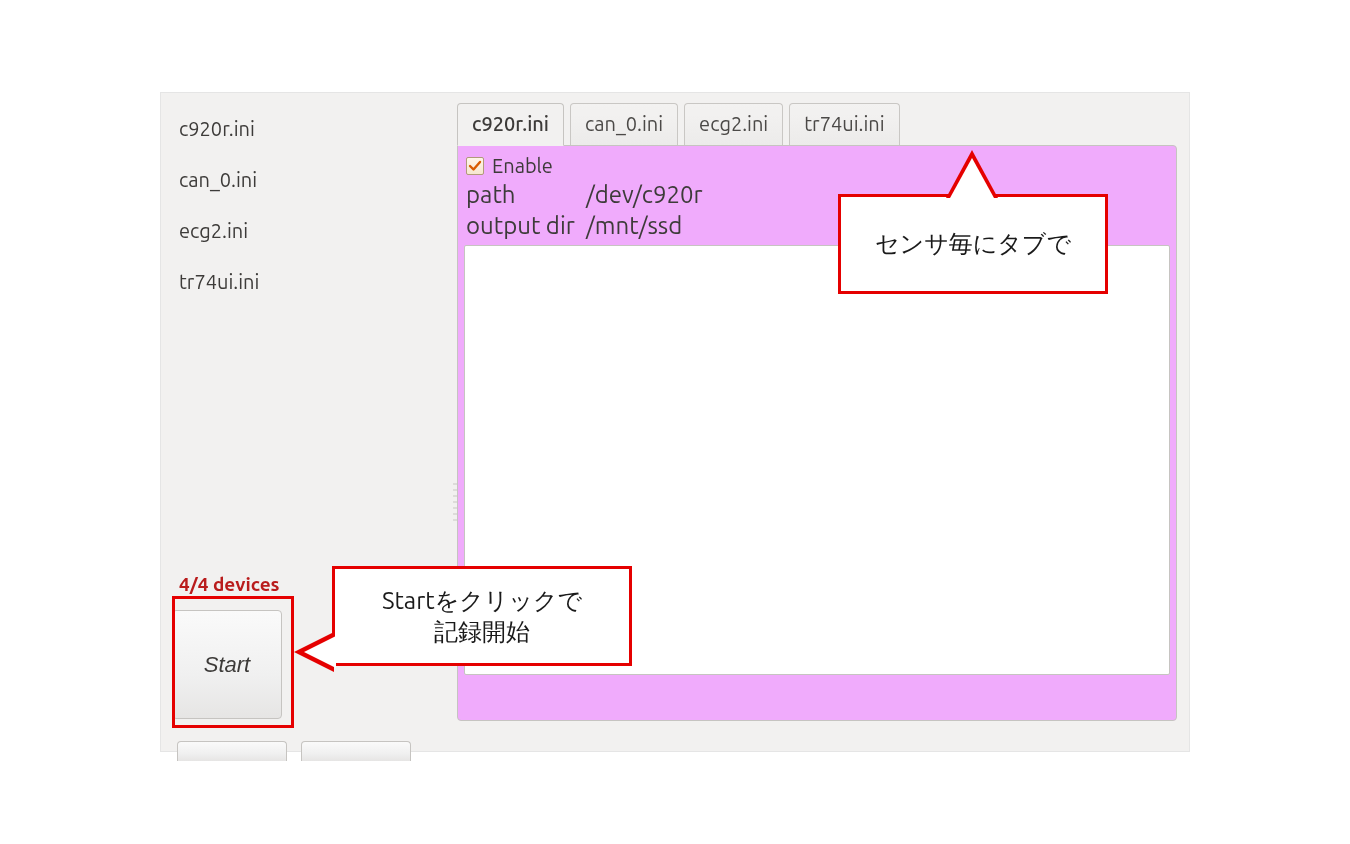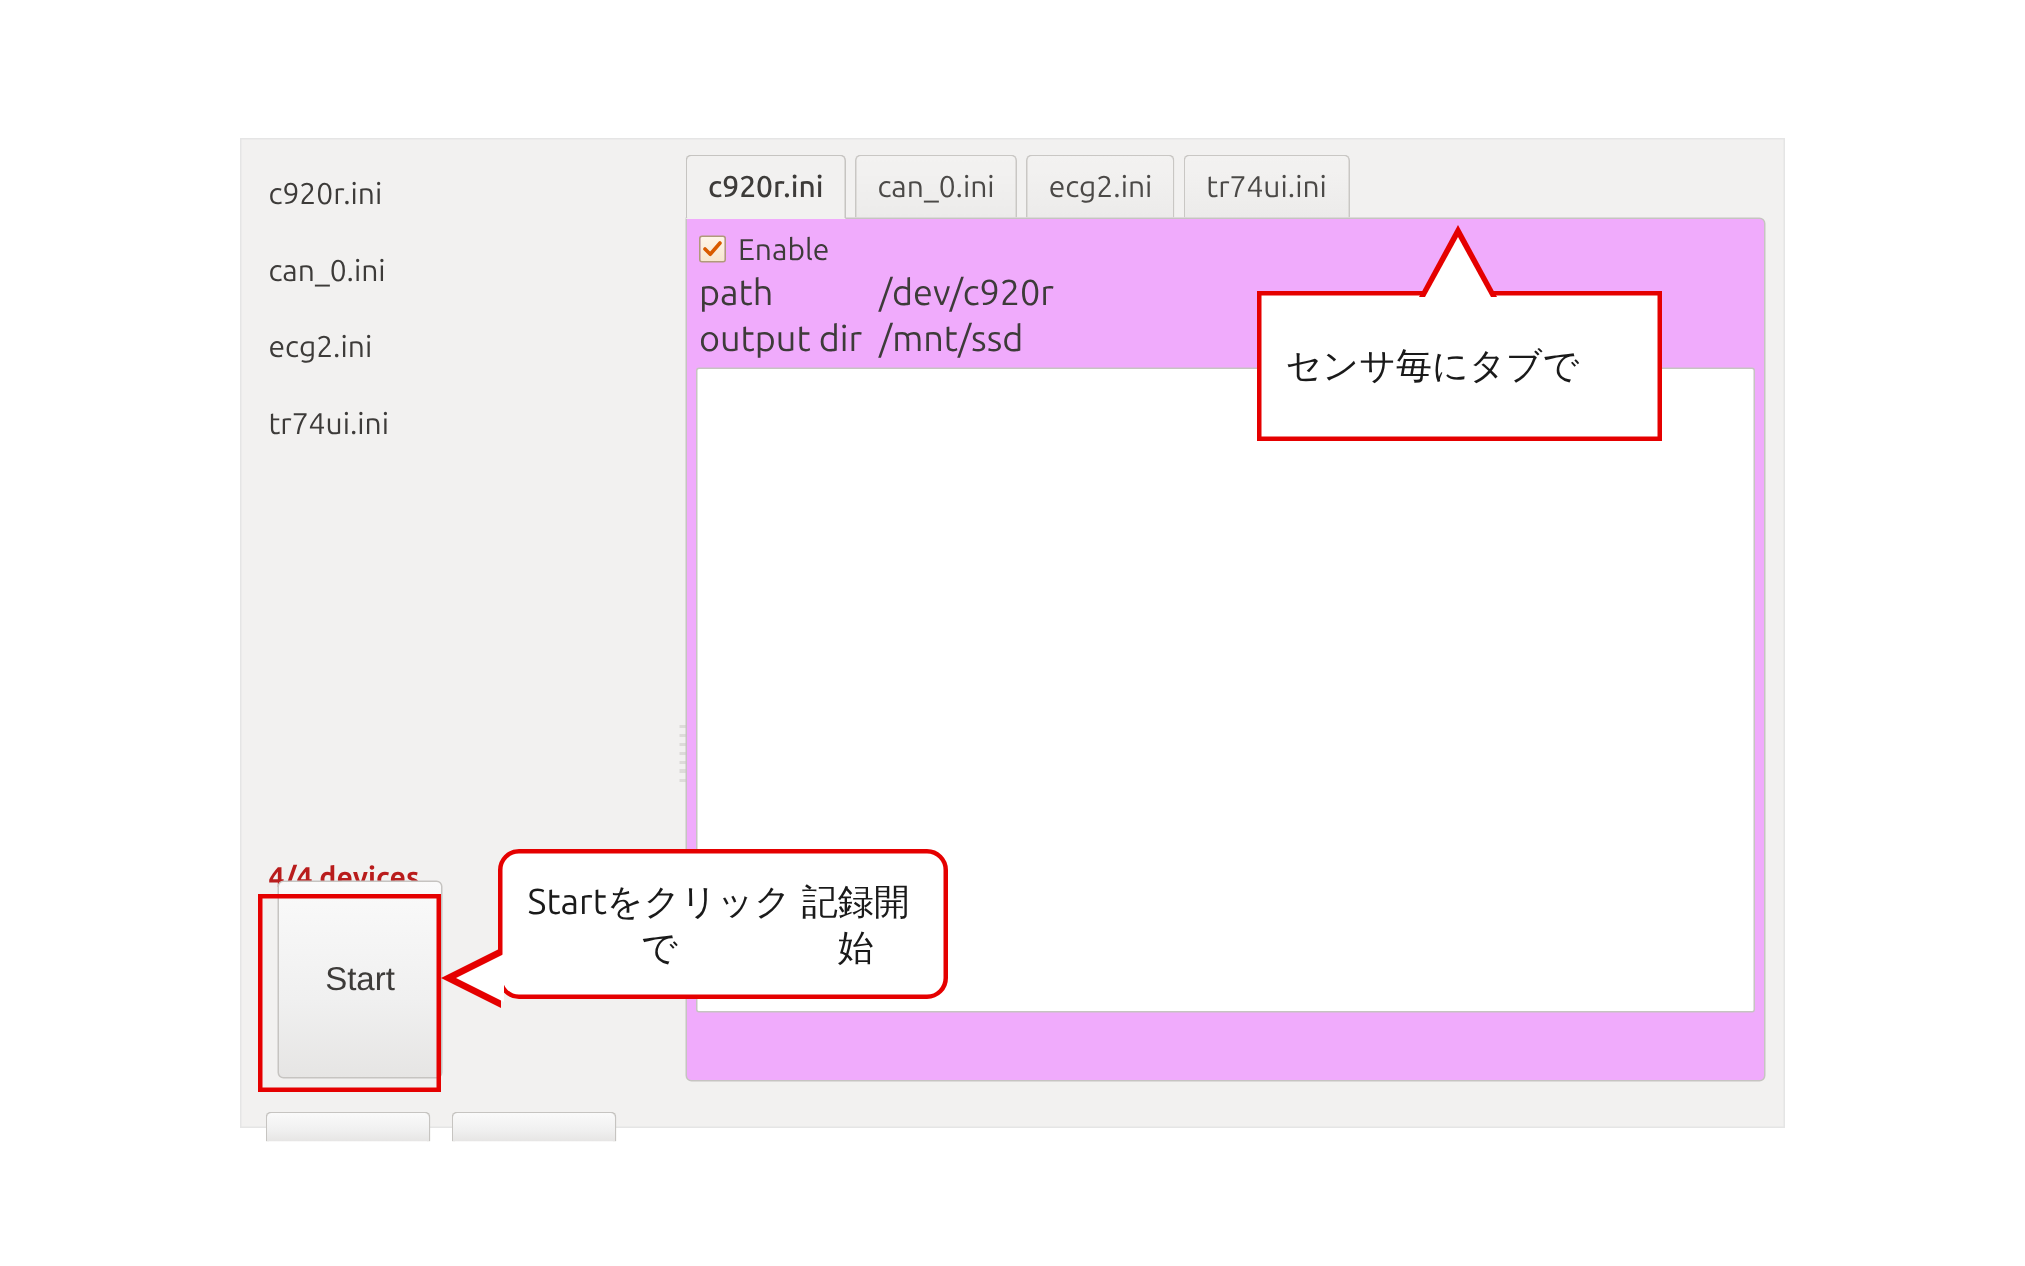--- a/index.html
+++ b/index.html
@@ -49,26 +49,27 @@
       border-radius: 4px;
       font-size: 22px;
       color: #3d3b39;
       cursor: pointer;
       display: inline-flex;
       align-items: center;
       justify-content: center;
     }
     .start-btn {
       position: absolute;
-      left: 24px;
+      left: 11px;
       bottom: 32px;
       width: 110px;
-      height: 132px;
+      height: 109px;
       font-size: 22px;
       color: #3d3b39;
+      font-style: italic;
     }
     .extra-btns {
       position: absolute;
       left: 16px;
       bottom: -10px;
       display: flex;
       gap: 14px;
     }
     .extra-btns .btn {
       width: 110px;
@@ -159,21 +160,23 @@
     }
     
     .callout {
       position: absolute;
       border: 3px solid #e50000;
       background: #ffffff;
       color: #1a1a1a;
       font-size: 24px;
       text-align: center;
       display: flex;
+      flex-direction: column;
       align-items: center;
+      justify-content: center;
       padding: 10px 16px;
       line-height: 1.3;
     }
     .pointer {
       position: absolute;
       width: 0;
       height: 0;
     }
     
     #callout-tabs {
@@ -208,21 +211,20 @@
       border: 3px solid #e50000;
       background: transparent;
       pointer-events: none;
       z-index: 5;
     }
     #callout-start {
       left: 332px;
       top: 566px;
       width: 300px;
       height: 100px;
-      border-radius: 14px;
     }
     #callout-start-pointer-fill {
       left: 304px;
       top: 636px;
       border-top: 16px solid transparent;
       border-bottom: 16px solid transparent;
       border-right: 32px solid #ffffff;
       z-index: 4;
     }
     #callout-start-pointer-border {

